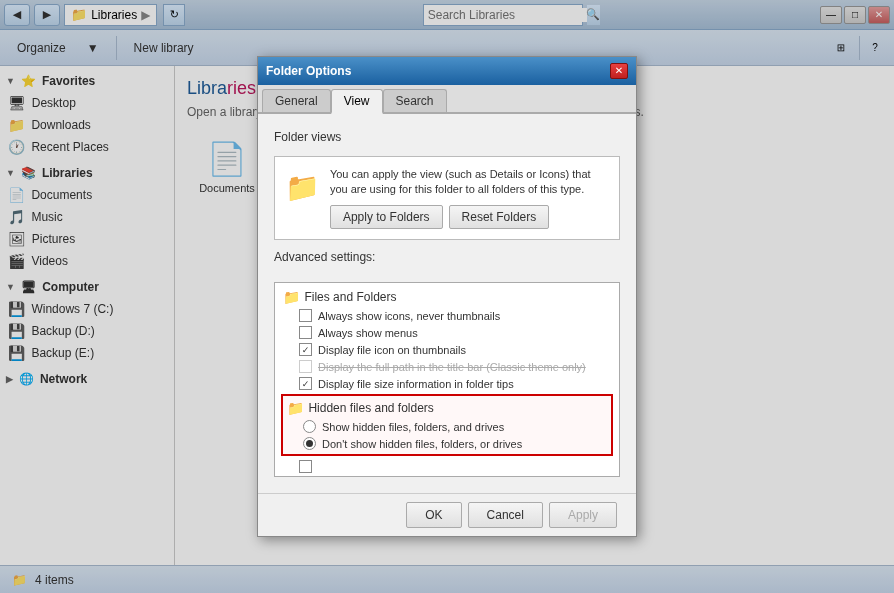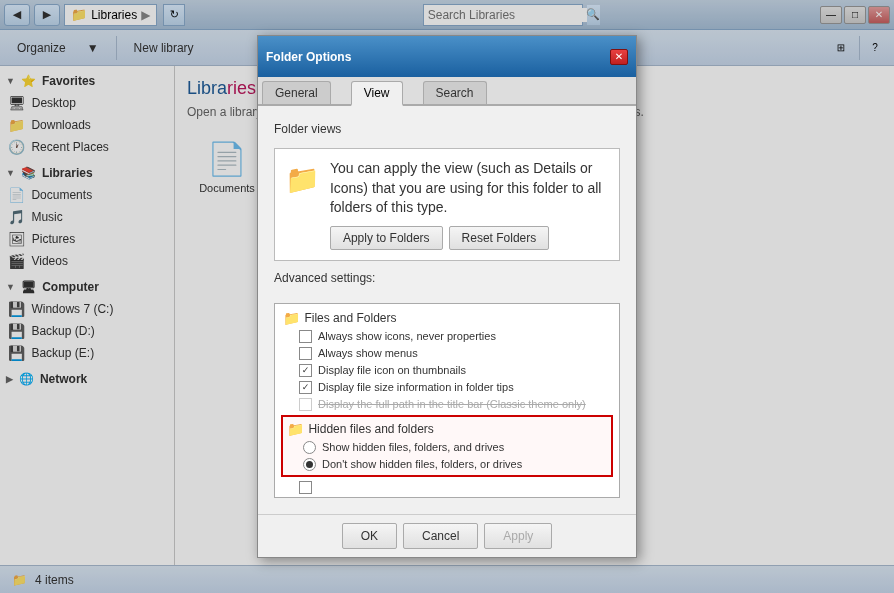--- a/index.html
+++ b/index.html
@@ -264,21 +264,21 @@
       width: 380px;
       background: #f0f0f0;
       border: 1px solid #888;
       box-shadow: 3px 3px 12px rgba(0,0,0,0.4);
       display: flex;
       flex-direction: column;
     }
 
     
     .dialog-titlebar {
-      height: 41px;
+      height: 28px;
       background: linear-gradient(to bottom, #4a90c8, #1a60a0);
       display: flex;
       align-items: center;
       justify-content: space-between;
       padding: 0 8px;
       color: white;
     }
 
     .dialog-title-text {
       font-size: 12px;
@@ -298,21 +298,21 @@
       font-size: 10px;
       color: white;
     }
 
     
     .dialog-tabs {
       display: flex;
       border-bottom: 2px solid #aaa;
       background: #ddd;
       padding: 4px 4px 0 4px;
-      gap: 20px;
+      gap: 0;
     }
 
     .dialog-tab {
       padding: 4px 12px;
       background: #ccc;
       border: 1px solid #aaa;
       border-bottom: none;
       cursor: pointer;
       font-size: 12px;
       color: #333;
@@ -348,21 +348,21 @@
     .folder-icon {
       font-size: 28px;
       margin-top: 4px;
     }
 
     .folder-views-text {
       flex: 1;
     }
 
     .folder-views-text p {
-      font-size: 14px;
+      font-size: 11px;
       color: #333;
       margin-bottom: 8px;
       line-height: 1.4;
     }
 
     .folder-views-buttons {
       display: flex;
       gap: 6px;
     }
 
@@ -504,23 +504,23 @@
       background: linear-gradient(to bottom, #f5f5f5, #e0e0e0);
       border: 1px solid #aaa;
       border-radius: 2px;
       cursor: pointer;
       font-size: 12px;
     }
 
     
     .dialog-footer {
       display: flex;
-      justify-content: center;
-      align-items: center;
-      padding: 8px 4px;
+      justify-content: flex-end;
+      align-items: center;
+      padding: 8px 19px;
       gap: 6px;
       border-top: 1px solid #ccc;
     }
 
     .dlg-btn {
       padding: 5px 18px;
       background: linear-gradient(to bottom, #f5f5f5, #e0e0e0);
       border: 1px solid #aaa;
       border-radius: 2px;
       cursor: pointer;
@@ -737,41 +737,41 @@
       <div class="settings-list">
         <div class="settings-list-inner">
 
           <div class="settings-group-label">
             <span class="settings-group-icon">📁</span>
             <span>Files and Folders</span>
           </div>
 
           <div class="settings-item">
             <div class="checkbox"></div>
-            <span>Always show icons, never properties</span>
+            <span>Always show icons, never thumbnails</span>
           </div>
 
           <div class="settings-item">
             <div class="checkbox"></div>
             <span>Always show menus</span>
           </div>
 
           <div class="settings-item">
             <div class="checkbox checked"></div>
             <span>Display file icon on thumbnails</span>
           </div>
 
+          <div class="settings-item strikethrough" style="color:#aaa;">
+            <div class="checkbox" style="border-color:#ccc;"></div>
+            <span style="color:#aaa;">Display the full path in the title bar (Classic theme only)</span>
+          </div>
+
           <div class="settings-item">
             <div class="checkbox checked"></div>
             <span>Display file size information in folder tips</span>
-          </div>
-
-          <div class="settings-item strikethrough" style="color:#aaa;">
-            <div class="checkbox" style="border-color:#ccc;"></div>
-            <span style="color:#aaa;">Display the full path in the title bar (Classic theme only)</span>
           </div>
 
           <div class="hidden-files-section">
             <div class="hidden-files-label">
               <span style="font-size:14px;">📁</span>
               <span>Hidden files and folders</span>
             </div>
             <div class="radio-item">
               <div class="radio"></div>
               <span>Show hidden files, folders, and drives</span>

